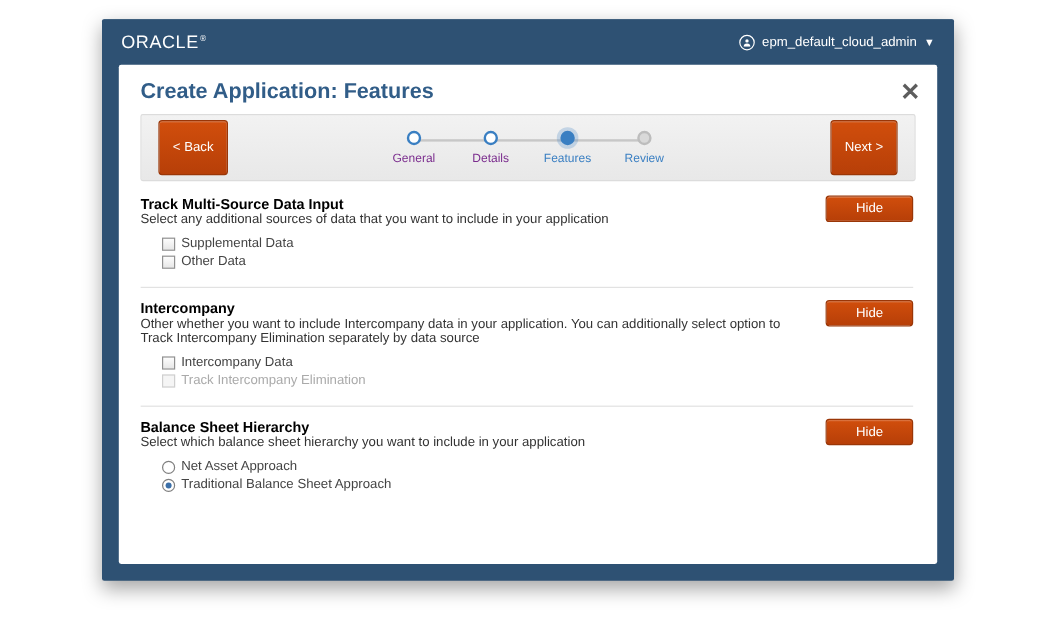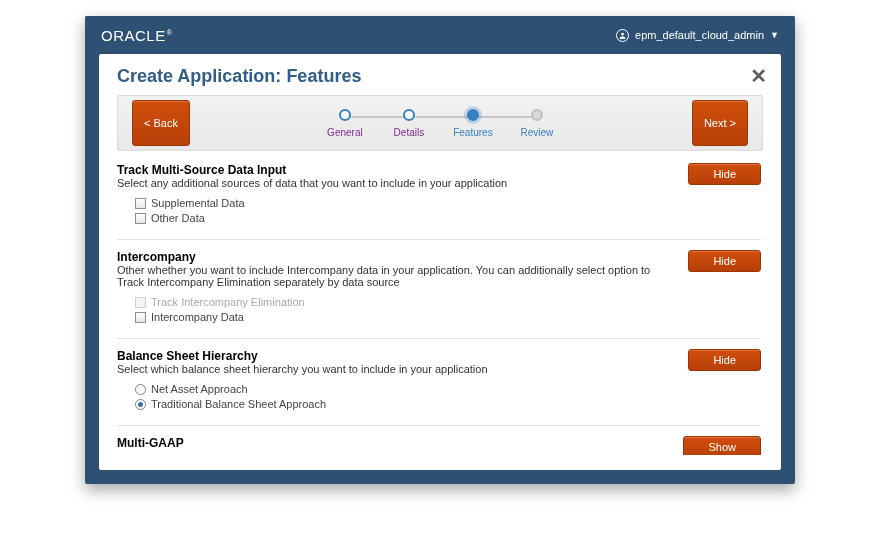--- a/index.html
+++ b/index.html
@@ -136,27 +136,27 @@
 
       <div class="feature-section">
         <div class="section-head">
           <div>
             <div class="section-title">Intercompany</div>
             <div class="section-desc">Other whether you want to include Intercompany data in your application. You can additionally select option to Track Intercompany Elimination separately by data source</div>
           </div>
           <div class="toggle-btn">Hide</div>
         </div>
         <div class="options">
+          <div class="opt">
+            <span class="chk"></span>
+            <span>Intercompany Data</span>
+          </div>
           <div class="opt disabled">
             <span class="chk"></span>
             <span>Track Intercompany Elimination</span>
-          </div>
-          <div class="opt">
-            <span class="chk"></span>
-            <span>Intercompany Data</span>
           </div>
         </div>
       </div>
 
       <div class="feature-section">
         <div class="section-head">
           <div>
             <div class="section-title">Balance Sheet Hierarchy</div>
             <div class="section-desc">Select which balance sheet hierarchy you want to include in your application</div>
           </div>
@@ -167,25 +167,16 @@
             <span class="radio"></span>
             <span>Net Asset Approach</span>
           </div>
           <div class="opt">
             <span class="radio sel"></span>
             <span>Traditional Balance Sheet Approach</span>
           </div>
         </div>
       </div>
 
-      <div class="feature-section">
-        <div class="section-head">
-          <div>
-            <div class="section-title">Multi-GAAP</div>
-
-          </div>
-          <div class="toggle-btn">Show</div>
-        </div>
-      </div>
 
     </div>
   </div>
 </div>
 
 </body></html>

